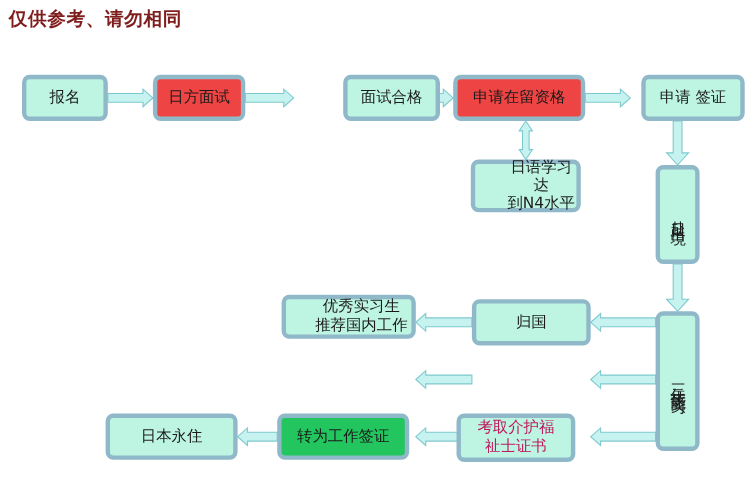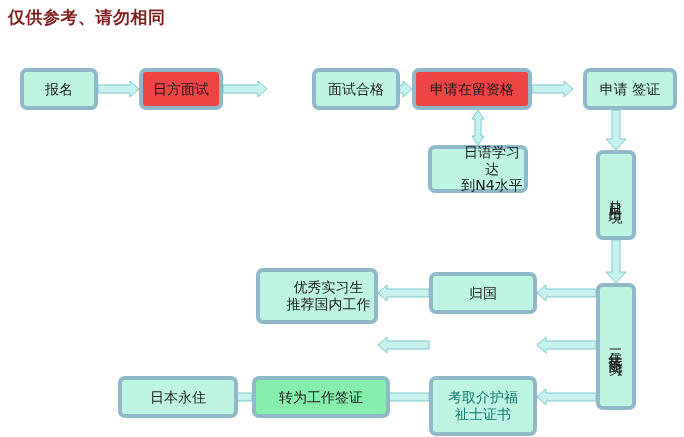--- a/index.html
+++ b/index.html
@@ -113,20 +113,20 @@
   <div class="node" style="left: 20px; top: 68px; width: 78px; height: 42px; background: rgb(189, 245, 226); border-color: rgb(143, 185, 201); color: rgb(26, 26, 26);">报名</div>
   <div class="node" style="left: 139px; top: 68px; width: 84px; height: 42px; background: #ef4444; border-color: rgb(143, 185, 201); color: rgb(26, 26, 26);">日方面试</div>
   <div class="node" style="left: 267px; top: 68px; width: 88px; height: 42px; background: rgb(189, 245, 226); border-color: rgb(143, 185, 201); color: rgb(26, 26, 26); margin-left: 45px;">面试合格</div>
   <div class="node" style="left: 412px; top: 68px; width: 120px; height: 42px; background: #ef4444; border-color: rgb(143, 185, 201); color: rgb(26, 26, 26);">申请在留资格</div>
   <div class="node" style="left: 573px; top: 68px; width: 94px; height: 42px; background: rgb(189, 245, 226); border-color: rgb(143, 185, 201); color: rgb(26, 26, 26); margin-left: 10px;">申请 签证</div>
   <div class="node" style="left: 428px; top: 145px; width: 100px; height: 48px; background: rgb(189, 245, 226); border-color: rgb(143, 185, 201); color: rgb(26, 26, 26); padding-left: 28px;">日语学习达
 到N4水平</div>
   <div class="node vertical" style="left: 596px; top: 150px; width: 40px; height: 90px; background: rgb(189, 245, 226); border-color: rgb(143, 185, 201); color: rgb(26, 26, 26);">赴日出境</div>
   <div class="node vertical" style="left: 596px; top: 283px; width: 40px; height: 127px; background: rgb(189, 245, 226); border-color: rgb(143, 185, 201); color: rgb(26, 26, 26);">三年技能实习</div>
   <div class="node" style="left: 429px; top: 272px; width: 108px; height: 42px; background: rgb(189, 245, 226); border-color: rgb(143, 185, 201); color: rgb(26, 26, 26);">归国</div>
-  <div class="node" style="left: 256px; top: 268px; width: 122px; height: 56px; background: rgb(189, 245, 226); border-color: rgb(143, 185, 201); color: rgb(26, 26, 26); padding-left: 23px;">优秀实习生
+  <div class="node" style="left: 256px; top: 268px; width: 122px; height: 40px; background: rgb(189, 245, 226); border-color: rgb(143, 185, 201); color: rgb(26, 26, 26); padding-left: 23px;">优秀实习生
 推荐国内工作</div>
-  <div class="node" style="left: 429px; top: 376px; width: 108px; height: 60px; background: rgb(189, 245, 226); border-color: rgb(143, 185, 201); color: #0f766e;">考取介护福
+  <div class="node" style="left: 415px; top: 376px; width: 108px; height: 44px; background: rgb(189, 245, 226); border-color: rgb(143, 185, 201); color: #be185d;">考取介护福
 祉士证书</div>
-  <div class="node" style="left: 252px; top: 376px; width: 138px; height: 42px; background: #86efac; border-color: rgb(143, 185, 201); color: rgb(26, 26, 26); text-align: right;">转为工作签证</div>
-  <div class="node" style="left: 96px; top: 376px; width: 120px; height: 42px; background: rgb(189, 245, 226); border-color: rgb(143, 185, 201); color: rgb(26, 26, 26); margin-left: 22px;">日本永住</div>
+  <div class="node" style="left: 252px; top: 376px; width: 120px; height: 42px; background: #22c55e; border-color: rgb(143, 185, 201); color: rgb(26, 26, 26); text-align: right;">转为工作签证</div>
+  <div class="node" style="left: 96px; top: 376px; width: 120px; height: 42px; background: rgb(189, 245, 226); border-color: rgb(143, 185, 201); color: rgb(26, 26, 26);">日本永住</div>
 
 </div>
 
 </body></html>

